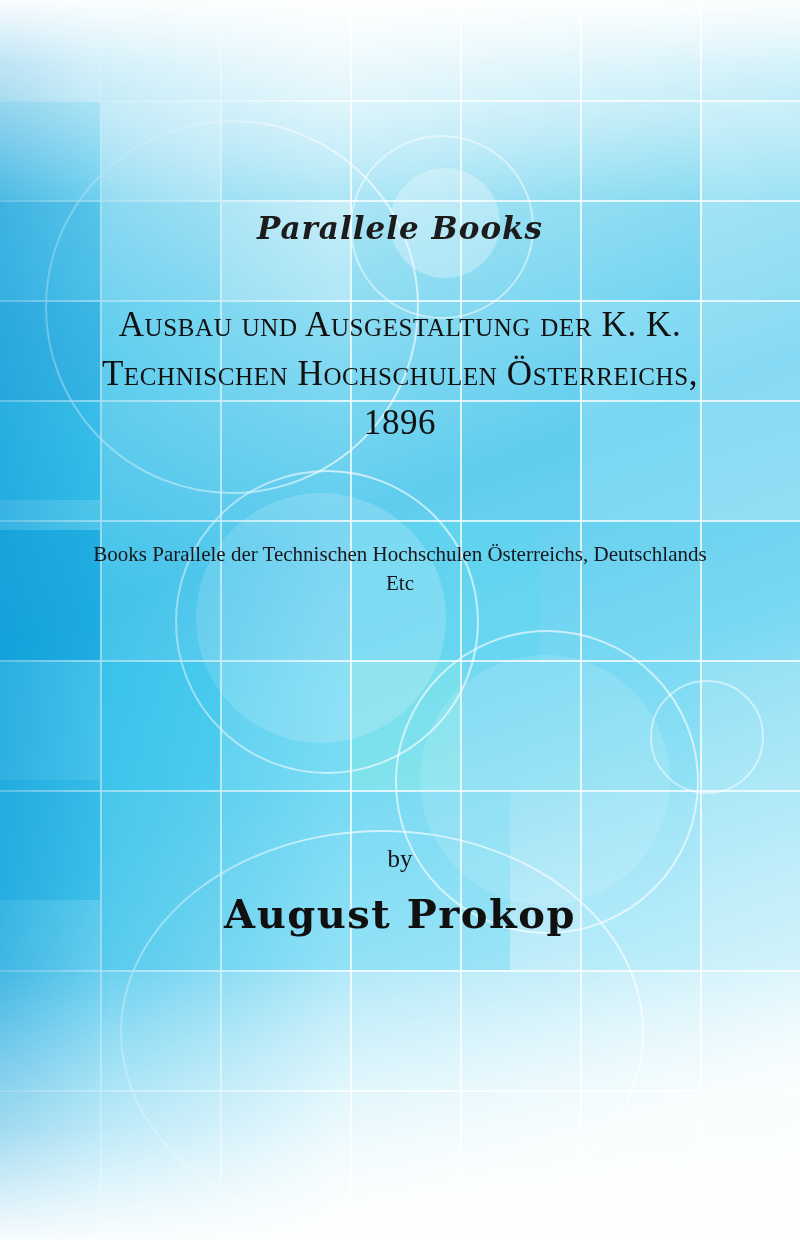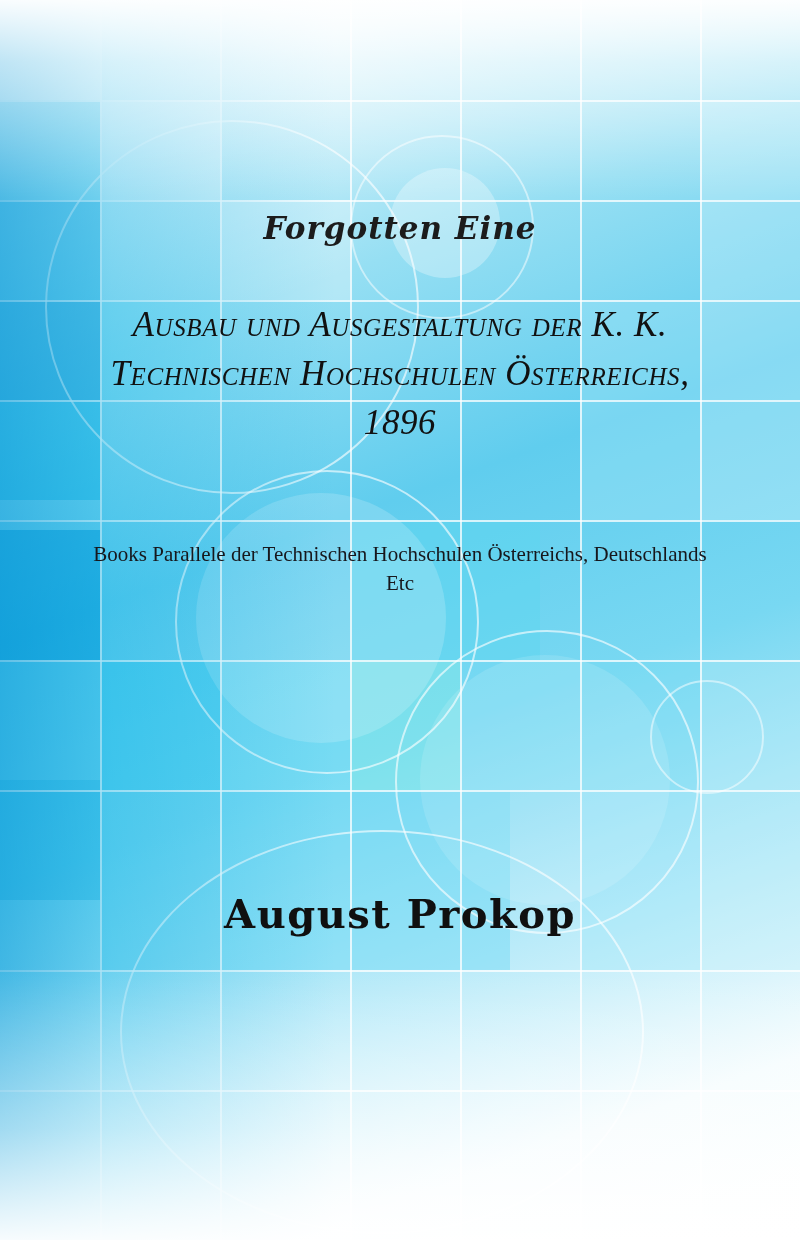--- a/index.html
+++ b/index.html
@@ -98,21 +98,20 @@
     position: absolute;
     top: 300px;
     left: 100px;
     width: 600px;
     font-family: "Liberation Serif", serif;
     font-size: 35px;
     line-height: 49px;
     color: #111111;
     font-variant: small-caps;
     letter-spacing: 0.6px;
-    font-style: italic;
   }
   .subtitle {
     position: absolute;
     top: 540px;
     left: 90px;
     width: 620px;
     font-family: "Liberation Serif", serif;
     font-size: 21px;
     line-height: 29px;
     color: #17171c;
@@ -202,19 +201,20 @@
     <div class="disc" style="left:390px; top:168px; width:110px; height:110px; background:rgba(255,255,255,0.30);"></div>
     <div class="disc" style="left:196px; top:493px; width:250px; height:250px; background:rgba(255,255,255,0.18);"></div>
     <div class="disc" style="left:420px; top:655px; width:250px; height:250px; background:rgba(255,255,255,0.13);"></div>
   </div>
 
   <div class="bg-layer bg-left-wash"></div>
   <div class="bg-layer bg-top-fade"></div>
   <div class="bg-layer bg-bottom-fade"></div>
 
   <div class="text-wrap">
-    <div class="brand">Forgotten Eine</div>
+    <div class="brand">Parallele Books</div>
     <div class="title">Ausbau und Ausgestaltung der K. K. Technischen Hochschulen Österreichs, 1896</div>
     <div class="subtitle">Books Parallele der Technischen Hochschulen Österreichs, Deutschlands Etc</div>
+    <div class="byline">by</div>
     <div class="author">August Prokop</div>
   </div>
 
 </div>
 
 </body></html>

